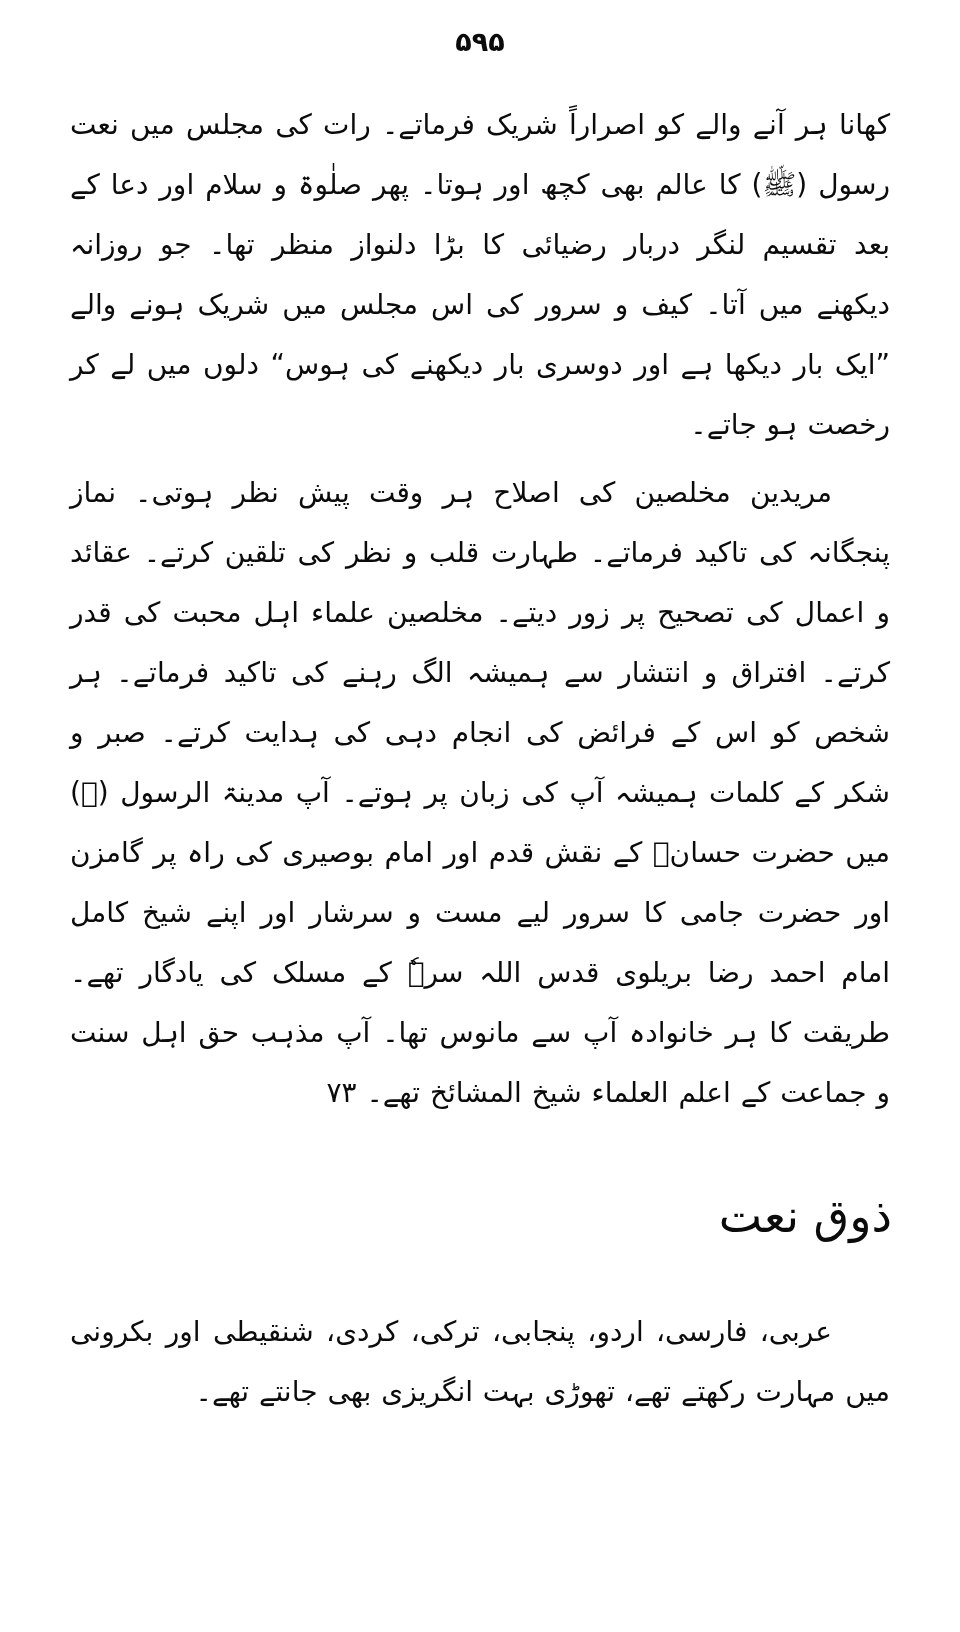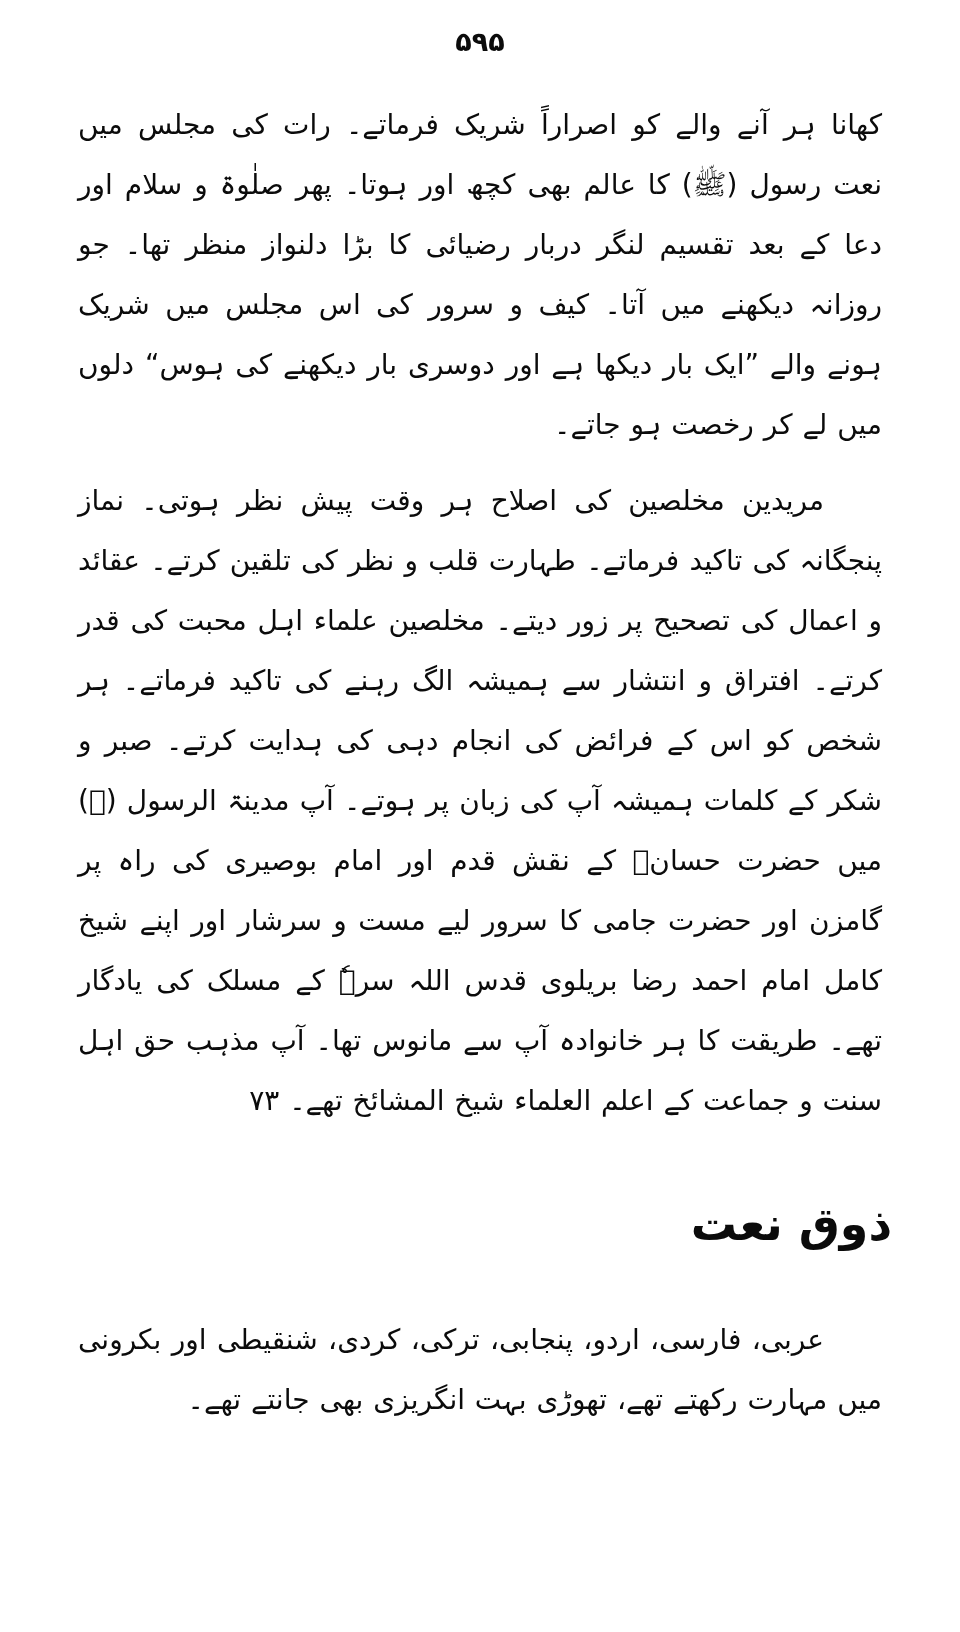--- a/index.html
+++ b/index.html
@@ -27,34 +27,34 @@
     text-align: center;
     font-size: 27px;
     font-weight: bold;
     letter-spacing: 2px;
     margin: 0 0 38px 0;
   }
   .body-text {
     direction: rtl;
   }
   .para {
-    margin: 16px;
+    margin: 8px;
     font-size: 28px;
     line-height: 60px;
     text-align: justify;
     word-spacing: 1px;
   }
   .para.indent {
     text-indent: 58px;
   }
   .section-heading {
     direction: rtl;
     text-align: right;
     font-size: 46px;
-    font-weight: bold;
+    font-weight: normal;
     margin: 66px 6px 58px 0;
     line-height: 1.2;
   }
 </style>
 </head>
 <body>
 
 <div class="page">
 
   <div class="page-number">۵۹۵</div>

